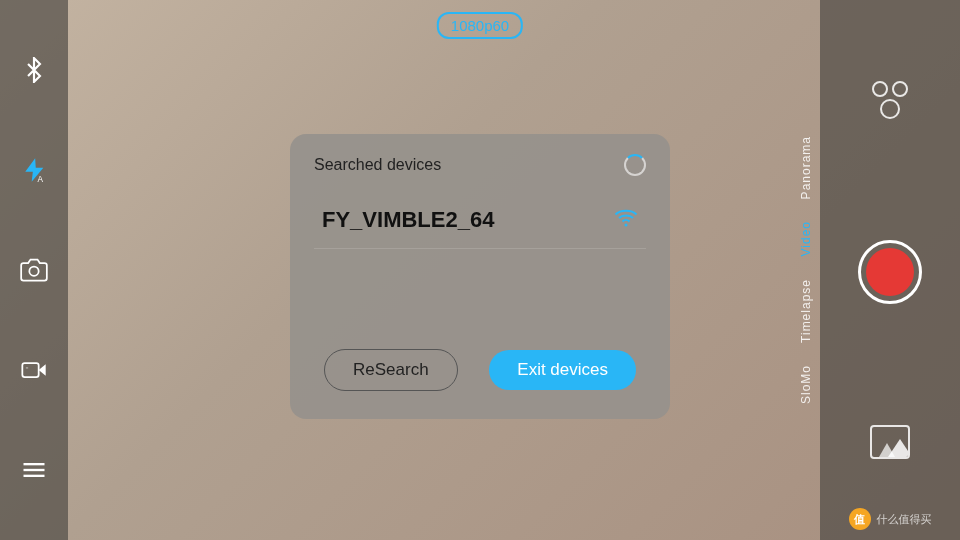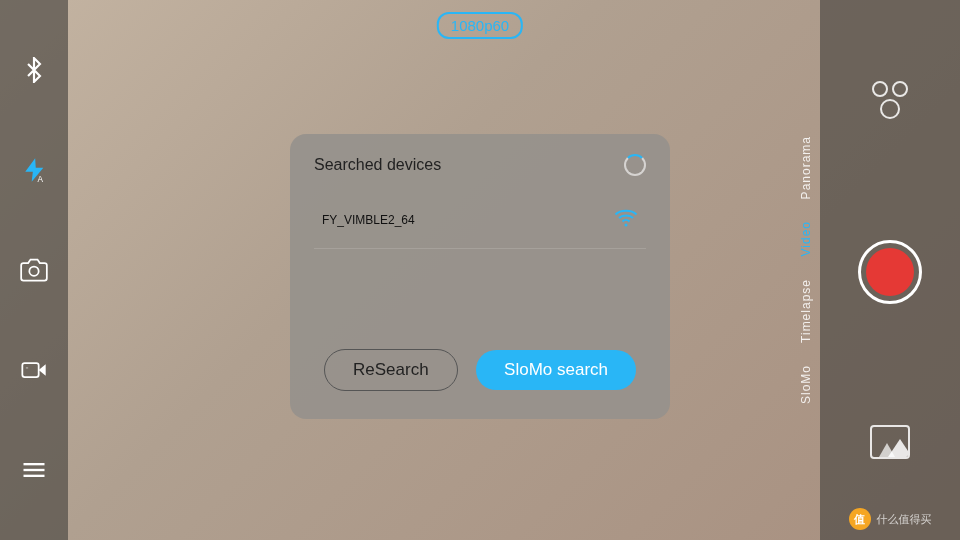--- a/index.html
+++ b/index.html
@@ -137,23 +137,23 @@
 
     .device-item {
       display: flex;
       align-items: center;
       justify-content: space-between;
       padding: 14px 8px;
       border-bottom: 1px solid rgba(180,175,170,0.5);
     }
 
     .device-name {
-      font-size: 12px;
+      font-size: 22px;
       color: #111;
-      font-weight: 400;
+      font-weight: 700;
     }
 
     .wifi-icon {
       color: #29b6f6;
     }
 
     .modal-empty-area {
       height: 80px;
     }
 
@@ -361,21 +361,21 @@
           <path d="M8.5 15.5C10.5 13.5 13.5 13.5 15.5 15.5"></path>
           <circle cx="12" cy="19" r="1.5" fill="#29b6f6" stroke="none"></circle>
         </svg>
       </span>
     </div>
 
     <div class="modal-empty-area"></div>
 
     <div class="modal-buttons">
       <button class="btn-research">ReSearch</button>
-      <button class="btn-exit">SloMo search</button>
+      <button class="btn-exit">Exit devices</button>
     </div>
   </div>
 </div>
 
 <div style="position:absolute; right:140px; top:0; width:28px; height:100%; display:flex; flex-direction:column; align-items:center; justify-content:center; gap:10px;">
   <span class="vert-label" style="color:rgba(255,255,255,0.85);">Panorama</span>
   <span class="vert-label active" style="color:#29b6f6;">Video</span>
   <span class="vert-label" style="color:rgba(255,255,255,0.85);">Timelapse</span>
   <span class="vert-label" style="color:rgba(255,255,255,0.85);">SloMo</span>
 </div>

